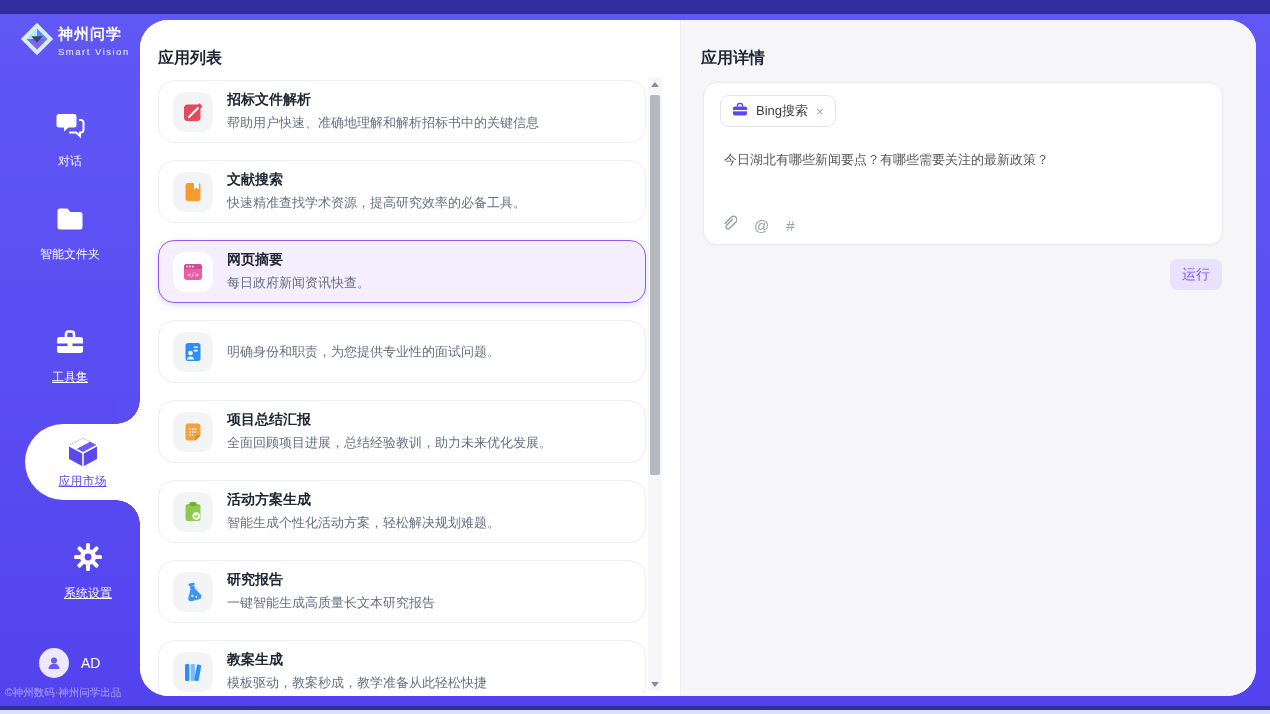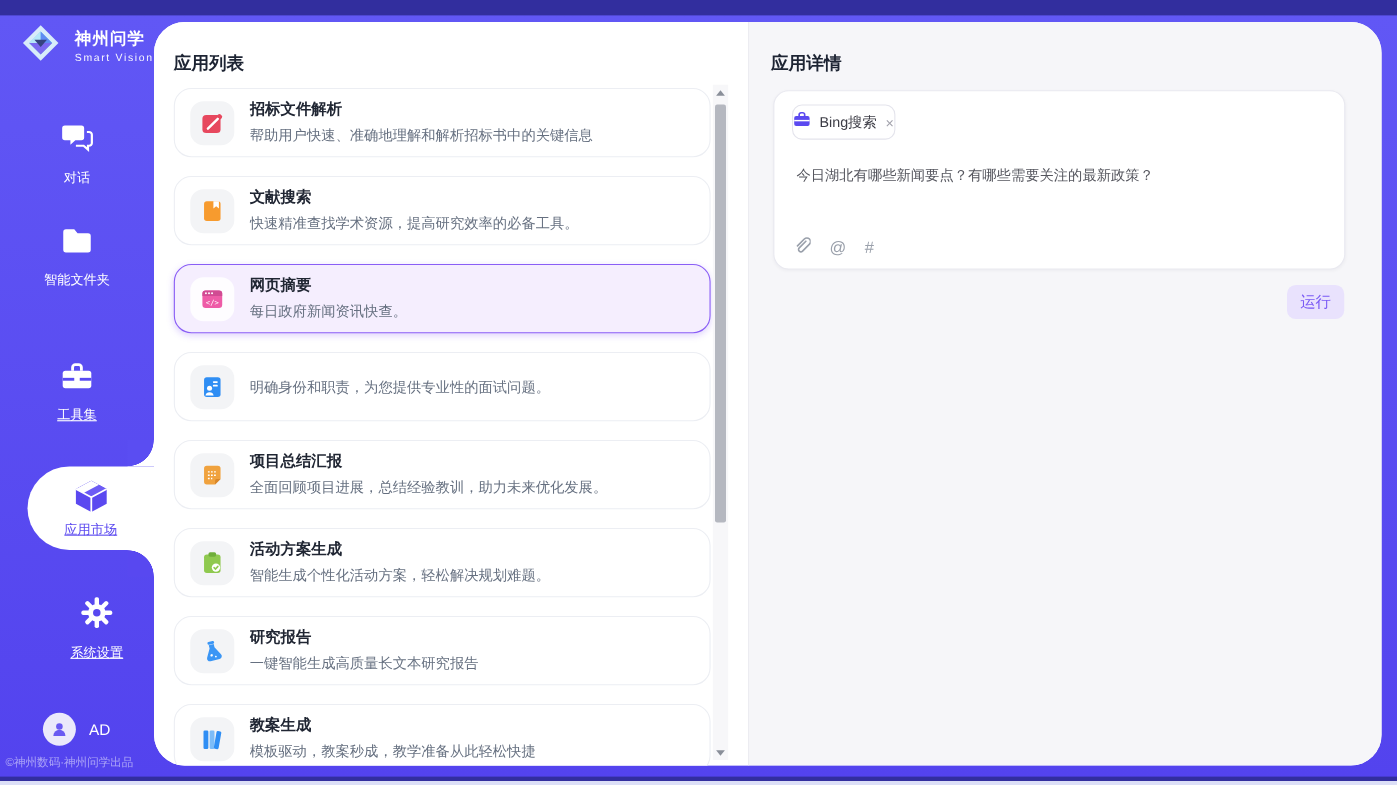--- a/index.html
+++ b/index.html
@@ -4,21 +4,21 @@
 <style>
   * { margin:0; padding:0; box-sizing:border-box; }
   html,body { width:1270px; height:714px; font-family:"Liberation Sans", sans-serif; }
   .screen { position:relative; width:1270px; height:714px; background:#322e9e; overflow:hidden; }
   .bottom-strip { position:absolute; left:0; bottom:0; width:100%; height:4px; background:#dcdff7; }
   .app-bg { position:absolute; left:0; top:14px; width:100%; height:692px;
             background:linear-gradient(180deg,#6157f5 0%,#5343ee 100%); }
 
   
   .sidebar { position:absolute; left:0; top:14px; width:140px; height:692px; color:#fff; }
-  .brand { position:absolute; left:18px; top:6px; display:flex; align-items:center; gap:12px; }
+  .brand { position:absolute; left:18px; top:6px; display:flex; align-items:center; gap:2px; }
   .brand-name { font-size:15px; font-weight:bold; letter-spacing:1px; }
   .brand-sub { font-size:9.5px; letter-spacing:1.5px; margin-top:2px; opacity:.95; }
   .nav-item { position:absolute; left:0; width:140px; display:flex; flex-direction:column; align-items:center; gap:8px; cursor:pointer;font-family:Liberation Mono, monospace; }
   .nav-label { font-size:12px; color:#fff; }
   .nav-label.underlined { text-decoration:underline; }
   .active-bubble { position:absolute; left:25px; right:0; top:410px; height:76px; background:#fff; border-radius:38px 0 0 38px; }
   .active-bubble::before { content:""; position:absolute; right:0; top:-24px; width:24px; height:24px;
       background:radial-gradient(circle at 0 0, #5a4df2 23.5px, #fff 24px); }
   .active-bubble::after { content:""; position:absolute; right:0; bottom:-24px; width:24px; height:24px;
       background:radial-gradient(circle at 0 100%, #5848f0 23.5px, #fff 24px); }
@@ -50,21 +50,21 @@
   .sb-up { top:0; } .sb-down { bottom:0; }
   .tri-up { width:0; height:0; border-left:4px solid transparent; border-right:4px solid transparent; border-bottom:5px solid #8a8f99; }
   .tri-down { width:0; height:0; border-left:4px solid transparent; border-right:4px solid transparent; border-top:5px solid #8a8f99; }
   .sb-thumb { position:absolute; left:2px; top:18px; width:10px; height:380px; background:#b5b8c0; border-radius:2px; cursor:pointer; }
 
   
   .detail-panel { position:relative; flex:1; background:#f6f6f9; border-left:1px solid #ececf1; }
   .detail-card { position:absolute; left:22px; top:62px; width:520px; height:163px; background:#fff;
                  border:1px solid #e9e9f0; border-radius:14px; box-shadow:0 1px 3px rgba(25,25,60,.04); }
   .tool-chip { position:absolute; left:16px; top:12px; height:32px; display:inline-flex; align-items:center; gap:8px;
-               padding:0 0; border:1px solid #e4e4ec; border-radius:9px; background:#fff; cursor:pointer; }
+               padding:0 11px; border:1px solid #e4e4ec; border-radius:9px; background:#fff; cursor:pointer; }
   .chip-label { font-size:13px; color:#3c3c45; }
   .chip-close { font-size:13px; color:#a2a2ac; cursor:pointer; line-height:1; }
   .query-text { position:absolute; left:20px; top:68px; width:480px; font-size:13px; color:#55565e; cursor:text; }
   .input-tools { position:absolute; left:18px; top:132px; display:flex; align-items:center; gap:17px; color:#9aa0ab; }
   .glyph-btn { font-size:15px; color:#9aa0ab; cursor:pointer; }
   .run-btn { position:absolute; right:34px; top:239px; width:52px; height:31px; background:#e9e2fd; color:#7a5af5;
              border:none; border-radius:8px; font-size:14px; font-family:inherit; cursor:pointer; }
 </style>
 </head>
 <body>

